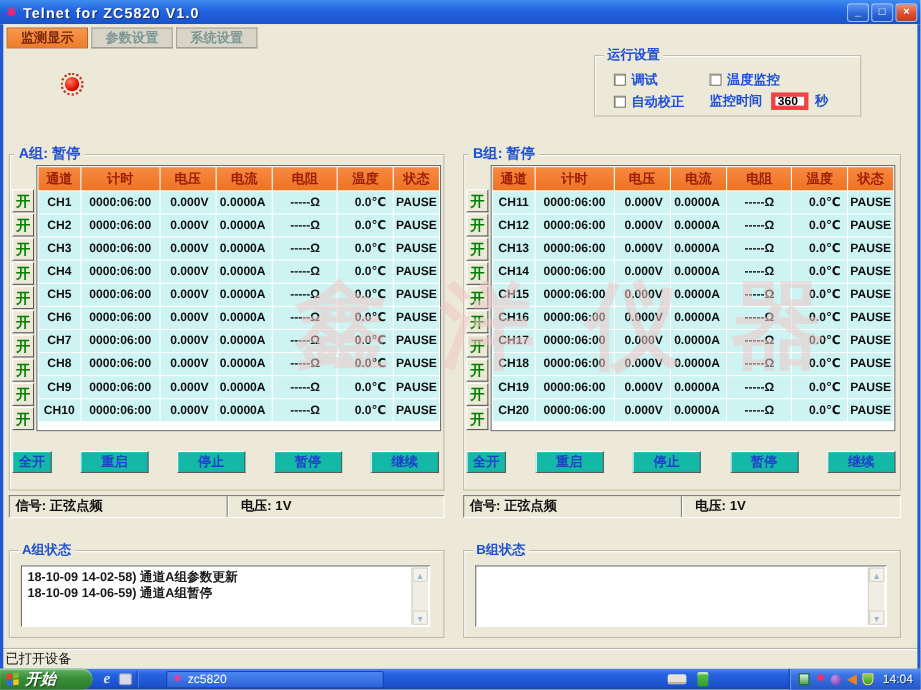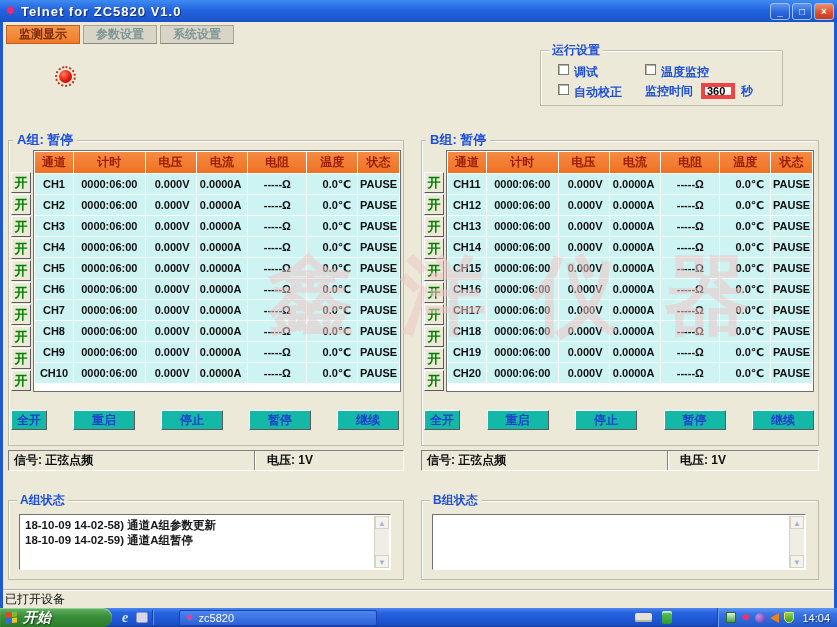--- a/index.html
+++ b/index.html
@@ -36,21 +36,21 @@
   
   #led { position:absolute; left:59px; top:48px; width:13px; height:13px; border-radius:50%;
     background:radial-gradient(circle at 35% 32%,#FF7A60,#E01000 60%,#A80000);
     outline:2px dotted #C23220; outline-offset:2px; }
 
   
   #runbox { position:absolute; left:540px; top:28px; width:243px; height:56px;
     border:1px solid #C0BCAA; box-shadow:inset 1px 1px 0 #fff; }
   .gb-label { position:absolute; top:-8px; left:8px; background:#ECE9D8; padding:0 3px;
     color:#1E4FD8; font-size:12px; font-weight:bold; line-height:14px; white-space:nowrap; }
-  .cb-row { position:absolute; display:flex; }
+  .cb-row { position:absolute; display:flex; align-items:center; }
   .cbox { width:11px; height:11px; background:#fff; border:1px solid #7A7A6A;
     box-shadow:inset 1px 1px 0 #B8B4A4; margin-right:5px; }
   .cb-lab, .rs-lab { color:#1E4FD8; font-size:12px; font-weight:bold; white-space:nowrap; }
   #mt-input { width:34px; height:16px; border:4px solid #ef4444; background:#fff;
     font-size:11px; font-weight:bold; padding:0 2px; margin:0 6px 0 8px;
     font-family:"Liberation Sans","DejaVu Sans",sans-serif; }
 
   
   .groupbox { position:absolute; top:118px; height:306px; border:1px solid #C0BCAA;
     box-shadow:inset 1px 1px 0 #fff; }
@@ -82,21 +82,21 @@
 
   .btn-row { position:absolute; left:2px; right:4px; top:269px; display:flex;
     justify-content:space-between; }
   .ctl-btn { height:20px; width:62px; background:#14b8a6; border:1px solid;
     border-color:#FFFFFF #5A5A5A #5A5A5A #FFFFFF; color:#2040CC; font-size:12px;
     font-weight:bold; padding:0; font-family:"Liberation Sans","DejaVu Sans",sans-serif; }
   .ctl-btn.small { width:36px; }
 
   
   .infobar { position:absolute; top:428px; height:21px; display:flex;
-    border:1px solid; border-color:#808080 #FFFFFF #FFFFFF #808080; background:#ECE9D8;gap:48px; }
+    border:1px solid; border-color:#808080 #FFFFFF #FFFFFF #808080; background:#ECE9D8; }
   #infoA { left:8px; width:396px; } #infoB { left:421px; width:398px; }
   .info-cell { font-size:12px; font-weight:bold; color:#101010; line-height:19px;
     padding-left:5px; white-space:nowrap; }
   .info-cell.first { width:197px; }
   .info-cell.second { flex:1; border-left:1px solid #808080; box-shadow:inset 1px 0 0 #fff;padding-left:12px; }
 
   
   .statbox { position:absolute; top:478px; height:80px; border:1px solid #C0BCAA;
     box-shadow:inset 1px 1px 0 #fff; }
   #sA { left:8px; width:396px; } #sB { left:421px; width:398px; }
@@ -119,21 +119,21 @@
 
   
   #statusbar { position:absolute; left:0; top:568px; width:837px; height:18px;
     background:#ECE9D8; border-top:1px solid #FFF; box-shadow:0 -1px 0 #B8B4A4;
     font-size:12px; color:#101010; line-height:17px; padding-left:5px; }
 
   
   #taskbar { position:absolute; left:0; top:608px; width:837px; height:19px;
     background:linear-gradient(180deg,#4E86F0 0%,#2663E0 25%,#1A4FCB 85%,#15429F 100%);
     display:flex; align-items:center; z-index:50; }
-  #startbtn { width:112px; height:19px; border-radius:0 9px 9px 0;
+  #startbtn { width:84px; height:19px; border-radius:0 9px 9px 0;
     background:linear-gradient(180deg,#64B264 0%,#3A8F3A 45%,#2A7A2A 100%);
     box-shadow:inset 0 1px 1px #9CD49C; display:flex; align-items:center; padding-left:6px; }
   #start-label { color:#fff; font-weight:bold; font-style:italic; font-size:14px;
     margin-left:5px; text-shadow:1px 1px 1px #1A4A1A; }
   .winflag { width:12px; height:12px; display:grid; grid-template-columns:5px 5px;
     grid-template-rows:5px 5px; gap:1px; transform:skewY(-6deg); }
   .winflag i { display:block; } .wf1{background:#E8402C;} .wf2{background:#7DBB2C;}
   .wf3{background:#2C6CE8;} .wf4{background:#F2C12C;}
   #quicklaunch { display:flex; align-items:center; gap:8px; margin-left:10px; }
   .ql-ie { color:#CFE4FF; font-family:"Liberation Serif","DejaVu Serif",serif;
@@ -478,21 +478,21 @@
     <div class="infobar" id="infoB">
       <div class="info-cell first">信号: 正弦点频</div>
       <div class="info-cell second">电压: 1V</div>
     </div>
 
     <div class="statbox" id="sA">
       <span class="gb-label">A组状态</span>
       <div class="listbox">
         <div class="logs">
             <div class="log-line">18-10-09  14-02-58) 通道A组参数更新</div>
-            <div class="log-line">18-10-09  14-02-59) 通道A组暂停</div>
+            <div class="log-line">18-10-09  14-06-59) 通道A组暂停</div>
           </div>
         <div class="sbar">
           <div class="sb-btn up">▲</div>
           <div class="sb-btn down">▼</div>
         </div>
       </div>
     </div>
 
     <div class="statbox" id="sB">
       <span class="gb-label">B组状态</span>

